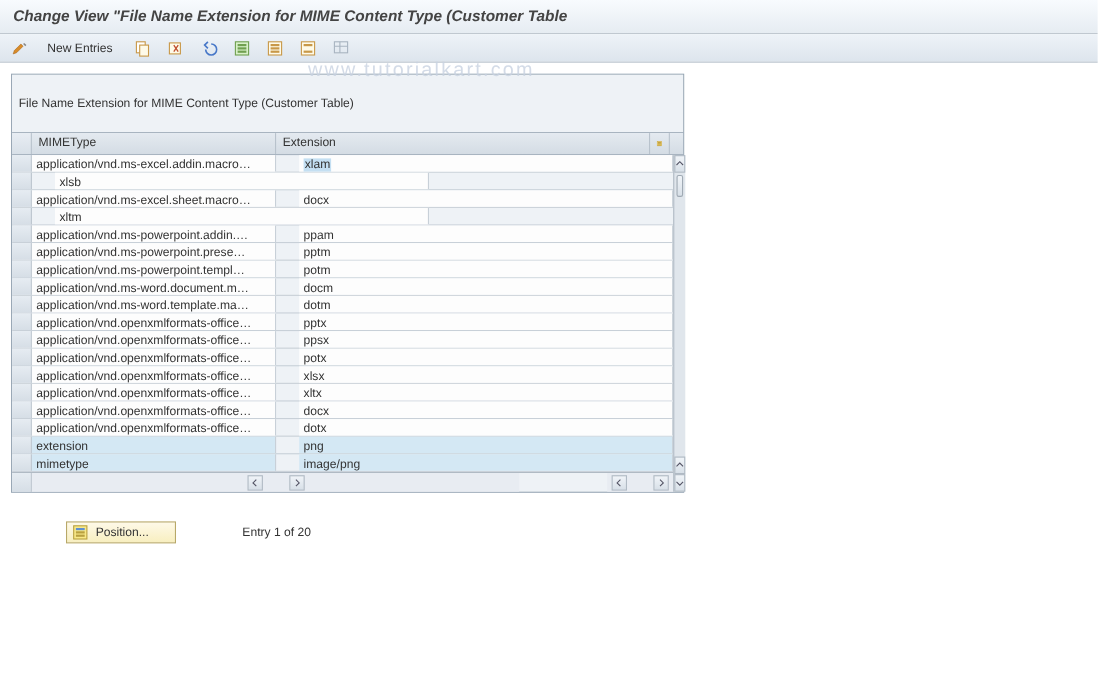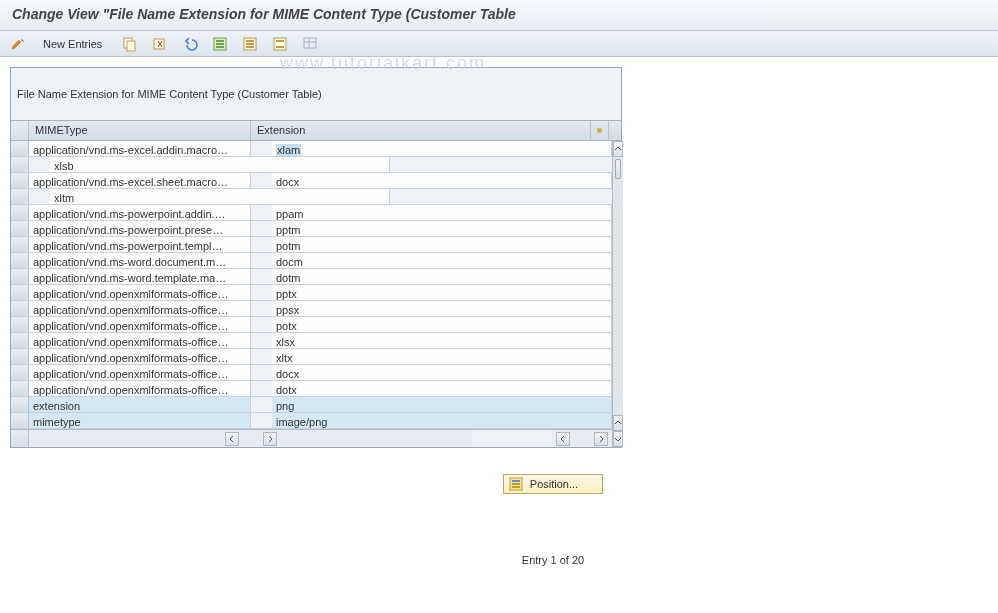--- a/index.html
+++ b/index.html
@@ -155,22 +155,21 @@
       align-items:center;
       gap:2px;
       background:#e8ecf2;
     }
     .hscroll-btn { width:14px; height:14px; background:linear-gradient(#f0f4f8,#d8e0e8); border:1px solid #b0bac4; display:flex; align-items:center; justify-content:center;}
     .hscroll-track { width:20px; }
     .footer {
       display:flex;
       align-items:center;
       gap: 60px;
-      padding: 16px 0 0 108px;
-      flex-direction: column;
+      padding: 16px 0 0 60px;
     }
     .position-btn {
       display:flex;
       align-items:center;
       background: linear-gradient(to bottom,#fef9e8,#f8efc0);
       border:1px solid #b8a868;
       padding:2px 24px 2px 4px;
       font-size:11px;
       color:#333;
       cursor:pointer;

